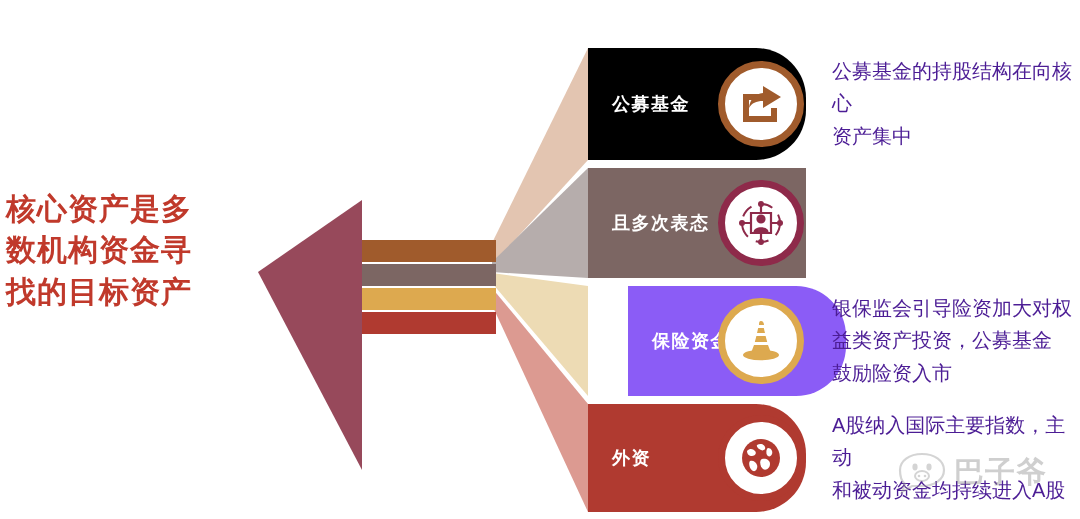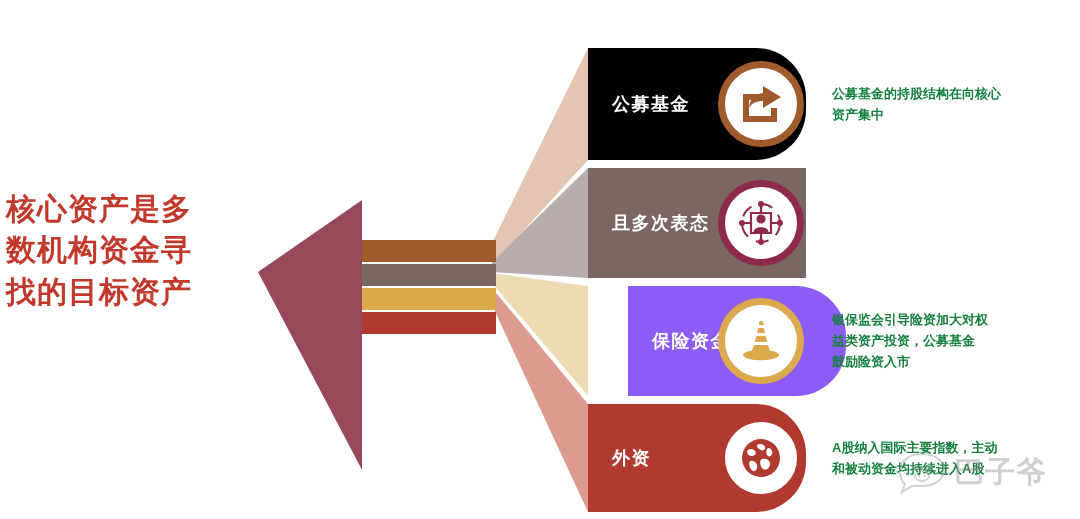--- a/index.html
+++ b/index.html
@@ -86,24 +86,24 @@
     box-sizing: border-box;
   }
   .icon-wrap svg { display: block; }
 
   .desc {
     position: absolute;
     left: 244px;
     top: 50%;
     transform: translateY(-50%);
     width: 240px;
-    font-size: 13px;
-    font-weight: 700;
+    font-size: 20px;
+    font-weight: 400;
     line-height: 1.62;
-    color: #15803d;
+    color: #4c1d95;
     white-space: pre-line;
   }
 
   
   #watermark {
     position: absolute;
     left: 896px;
     top: 444px;
     width: 180px;
     height: 56px;

